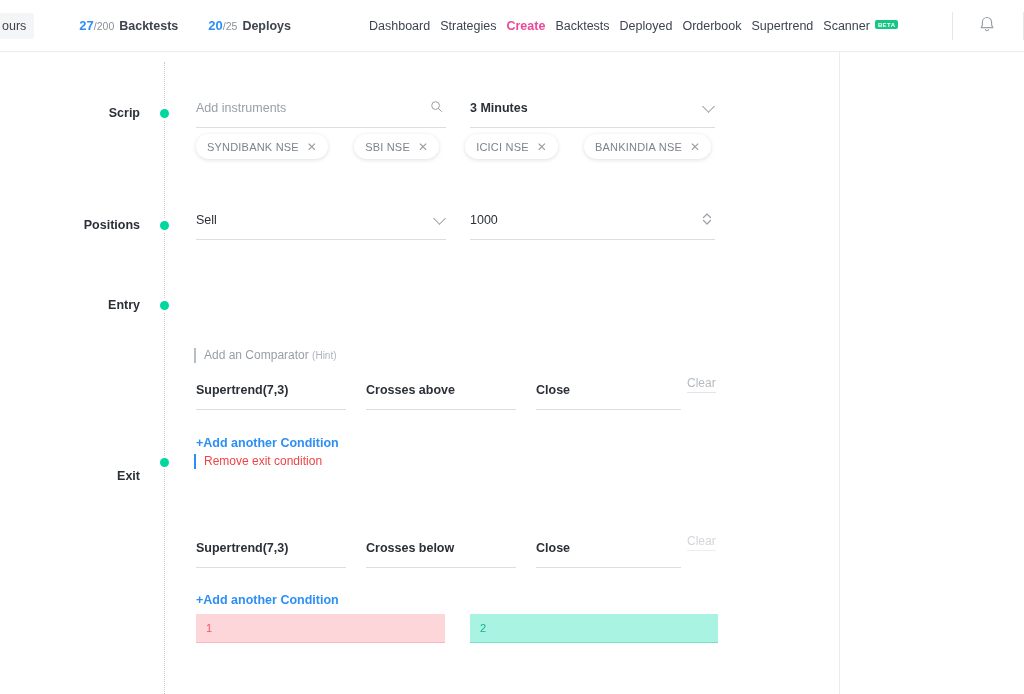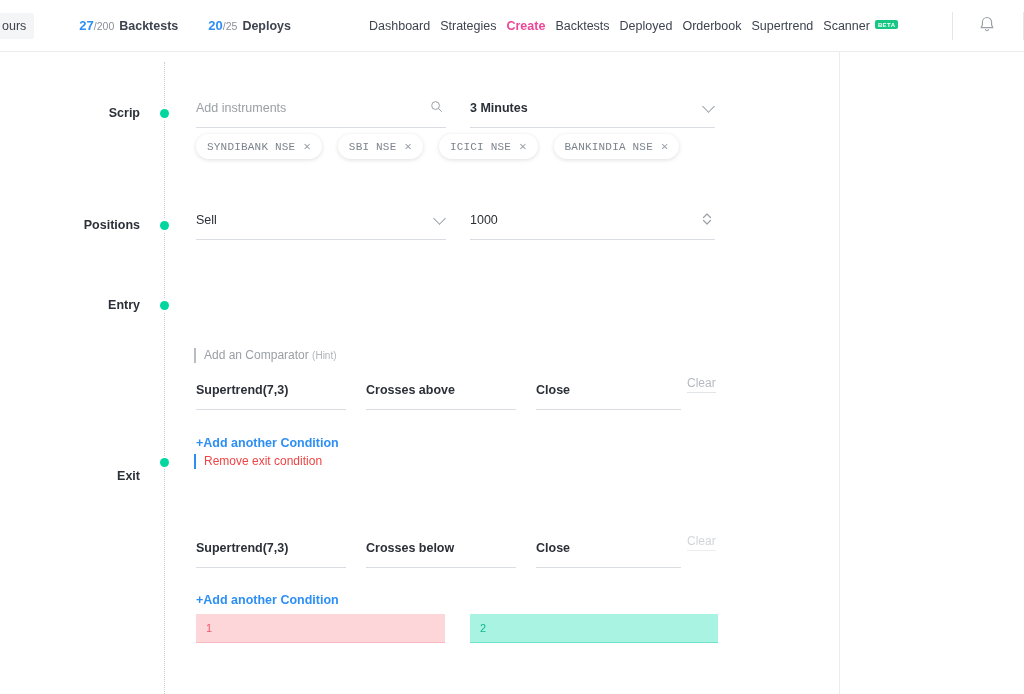--- a/index.html
+++ b/index.html
@@ -143,22 +143,21 @@
     position: absolute; right: 2px; top: 2px;
     width: 9px; height: 9px;
     border-right: 1.4px solid #9aa0a6;
     border-bottom: 1.4px solid #9aa0a6;
     transform: rotate(45deg);
   }
 
   .chips {
     position: absolute;
     display: flex;
-    gap: 16px;
-    font-family: Liberation Mono, monospace;
+    gap: 26px;
   }
   .chip {
     background: #ffffff;
     border-radius: 15px;
     box-shadow: 0 1px 4px rgba(0,0,0,.13);
     height: 25px;
     padding: 0 11px;
     display: flex; align-items: center;
     font-size: 11px;
     color: #7c838c;

